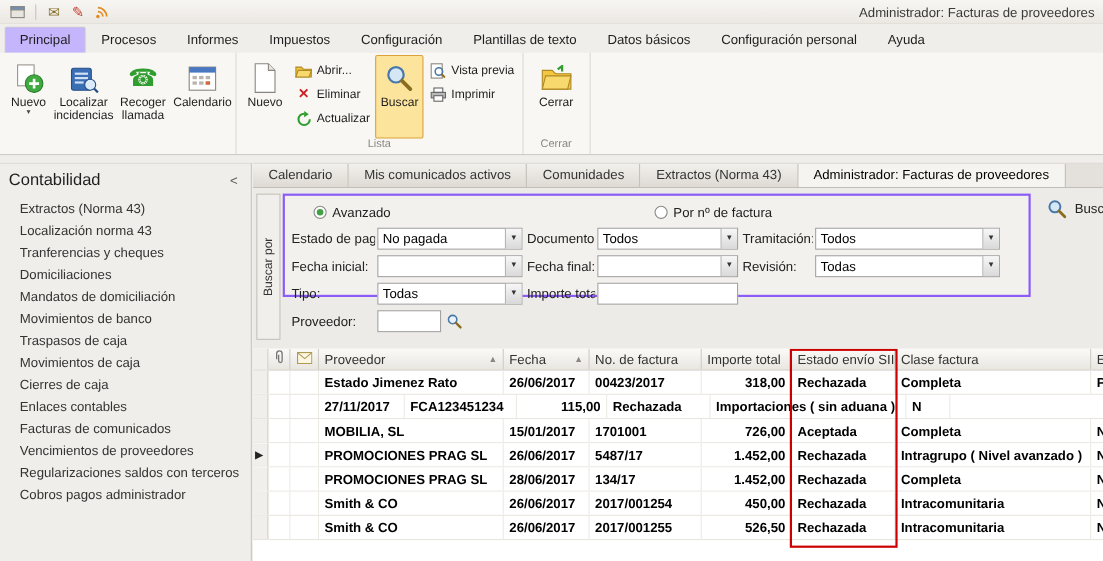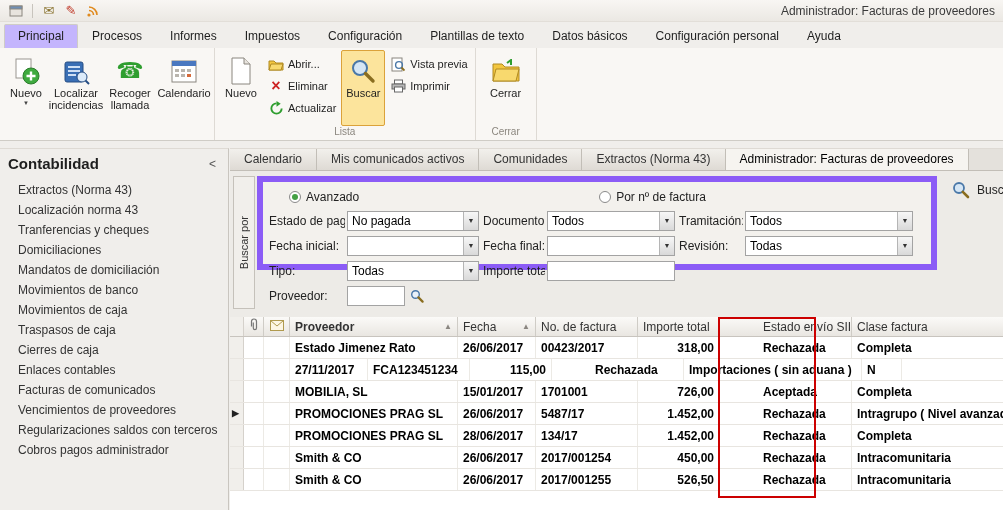--- a/index.html
+++ b/index.html
@@ -44,39 +44,39 @@
   .rbtn-small{ display:flex; align-items:center; gap:4px; font-size:11px; padding:1px 3px;
                color:#1e1e1e; cursor:pointer; white-space:nowrap; }
   .rbtn-small .ric{ width:16px; height:16px; display:flex; align-items:center; justify-content:center; }
   .glyph-phone{ font-size:22px; color:#2f9e2f; line-height:1; }
   .glyph-x{ font-size:16px; font-weight:bold; color:#cc2222; line-height:1; }
 
   
   .sidebar{ position:absolute; top:148px; left:0; width:229px; bottom:0; background:#f0eeeb;
             border-right:1px solid #c9c5bf; border-top:1px solid #dedad4; }
   .sb-head{ display:flex; align-items:center; padding:6px 12px 8px 8px; }
-  .sb-title{ font-size:15px; font-weight:bold; color:#1e1e1e; }
+  .sb-title{ font-size:15px; font-weight:normal; color:#1e1e1e; }
   .sb-collapse{ margin-left:auto; color:#555; cursor:pointer; }
   .sb-item{ padding:3px 6px 3px 18px; color:#333; cursor:pointer; white-space:nowrap; overflow:hidden; }
 
   
   .main{ position:absolute; top:148px; left:230px; right:0; bottom:0; background:#eceae6; border-top:1px solid #dedad4; }
 
   .doc-tabs{ height:22px; display:flex; background:#e4e1dc; border-bottom:1px solid #c2beb7; overflow:hidden; }
   .doc-tab{ padding:3px 14px 0; background:linear-gradient(#f2f0ec,#dedad4);
             border-right:1px solid #c2beb7; white-space:nowrap; color:#333; cursor:pointer; }
   .doc-tab.active{ background:#f6f4f0; color:#000; }
 
   
   .search{ position:relative; height:146px; background:#edebe7; overflow:hidden; }
   .bp-strip{ position:absolute; left:3px; top:5px; width:22px; height:133px;
              border:1px solid #c5c1ba; background:#f1efeb; display:flex; align-items:center; justify-content:center; }
   .bp-strip span{ writing-mode:vertical-rl; transform:rotate(180deg); font-size:11px; color:#333; }
   .sbox{ position:absolute; left:27px; top:5px; width:680px; height:94px;
-         border:6px solid #8b5cf6; background:#f3f1ed; padding:3px 0 0 4px; }
+         border:2px solid #8b5cf6; background:#f3f1ed; padding:3px 0 0 4px; }
   .radio-row{ height:23px; display:flex; align-items:center; padding-left:22px; }
   .radio{ display:flex; align-items:center; gap:5px; cursor:pointer; }
   .radio.r2{ margin-left:240px; }
   .rdot{ width:12px; height:12px; border-radius:50%; border:1px solid #8a8a8a; background:#fff; position:relative; flex:none; }
   .rdot.checked::after{ content:""; position:absolute; inset:2px; border-radius:50%; background:#44a044; }
   .frow{ display:grid; grid-template-columns:78px 132px 64px 128px 66px 168px;
          align-items:center; height:25px; column-gap:2px; }
   .flabel{ padding-left:2px; color:#222; white-space:nowrap; overflow:hidden; }
   .combo{ display:flex; height:20px; border:1px solid #a3a3a3; background:#fff; }
   .combo input{ flex:1; min-width:0; border:none; outline:none; padding:0 4px;
@@ -93,25 +93,25 @@
   
   .grid{ position:relative; height:194px; background:#fff; overflow:hidden; }
   .ghead{ display:flex; height:20px; background:linear-gradient(#fbfaf8,#e9e6e1); border-bottom:1px solid #c8c4be; }
   .ghead .c{ border-right:1px solid #cfccc6; color:#333; }
   .c{ display:flex; align-items:center; padding:0 5px; overflow:hidden; white-space:nowrap; flex:none; }
   .grow{ display:flex; height:22px; background:#fff; border-bottom:1px solid #e8e5e0; font-weight:bold; color:#000; cursor:pointer; }
   .grow .c{ border-right:1px solid #eceae5; }
   .w-ind{ width:14px; padding:0 2px; background:#f1efeb; border-right:1px solid #d5d1cb !important; }
   .w-clip{ width:20px; padding:0 2px; justify-content:center; }
   .w-mail{ width:26px; padding:0 2px; justify-content:center; }
-  .w-prov{ width:168px;font-weight:bold; }
+  .w-prov{ width:168px; }
   .w-fecha{ width:78px; }
   .w-fact{ width:102px; }
   .w-imp{ width:82px; }
-  .w-est{ width:94px;margin-left:38px; }
+  .w-est{ width:94px; }
   .w-clase{ width:178px; }
   .w-last{ width:40px; }
   .num{ justify-content:flex-end; }
   .sort{ margin-left:auto; font-size:8px; color:#8a8680; padding-left:4px; }
   .marker{ font-size:9px; line-height:1; color:#222; }
   .redbox{ position:absolute; left:488px; top:0; width:98px; height:181px;
            border:2px solid #cc0000; pointer-events:none; }
 </style>
 </head>
 <body>
@@ -317,23 +317,23 @@
         <div class="sb-item">Localización norma 43</div>
 
         <div class="sb-item">Tranferencias y cheques</div>
 
         <div class="sb-item">Domiciliaciones</div>
 
         <div class="sb-item">Mandatos de domiciliación</div>
 
         <div class="sb-item">Movimientos de banco</div>
 
+        <div class="sb-item">Traspasos de caja</div>
+
         <div class="sb-item">Movimientos de caja</div>
-
-        <div class="sb-item">Traspasos de caja</div>
 
         <div class="sb-item">Cierres de caja</div>
 
         <div class="sb-item">Enlaces contables</div>
 
         <div class="sb-item">Facturas de comunicados</div>
 
         <div class="sb-item">Vencimientos de proveedores</div>
 
         <div class="sb-item">Regularizaciones saldos con terceros</div>

